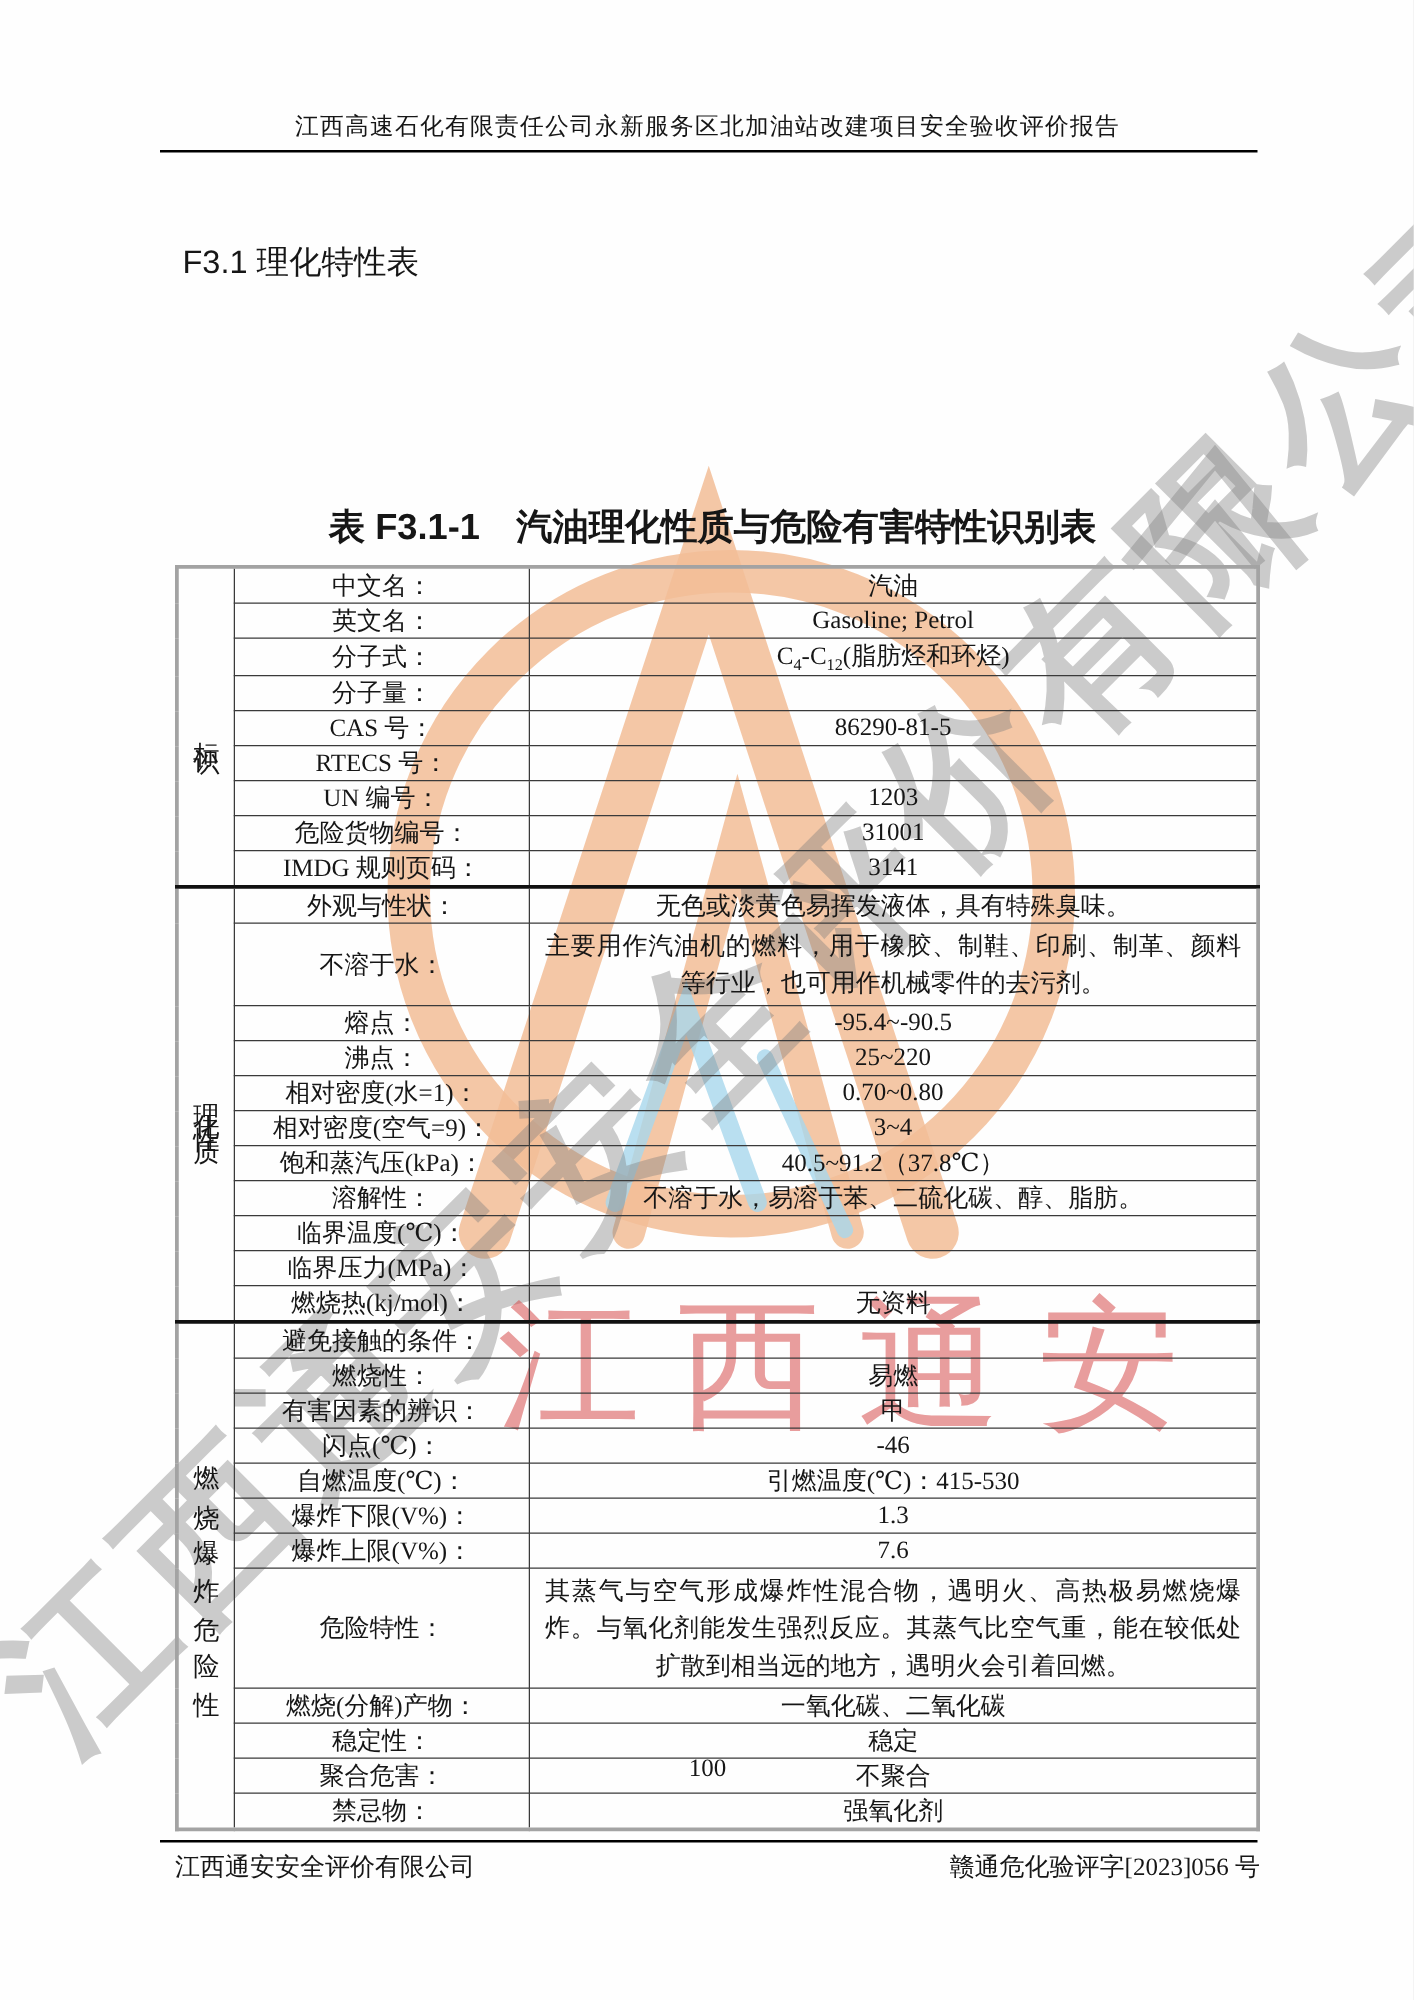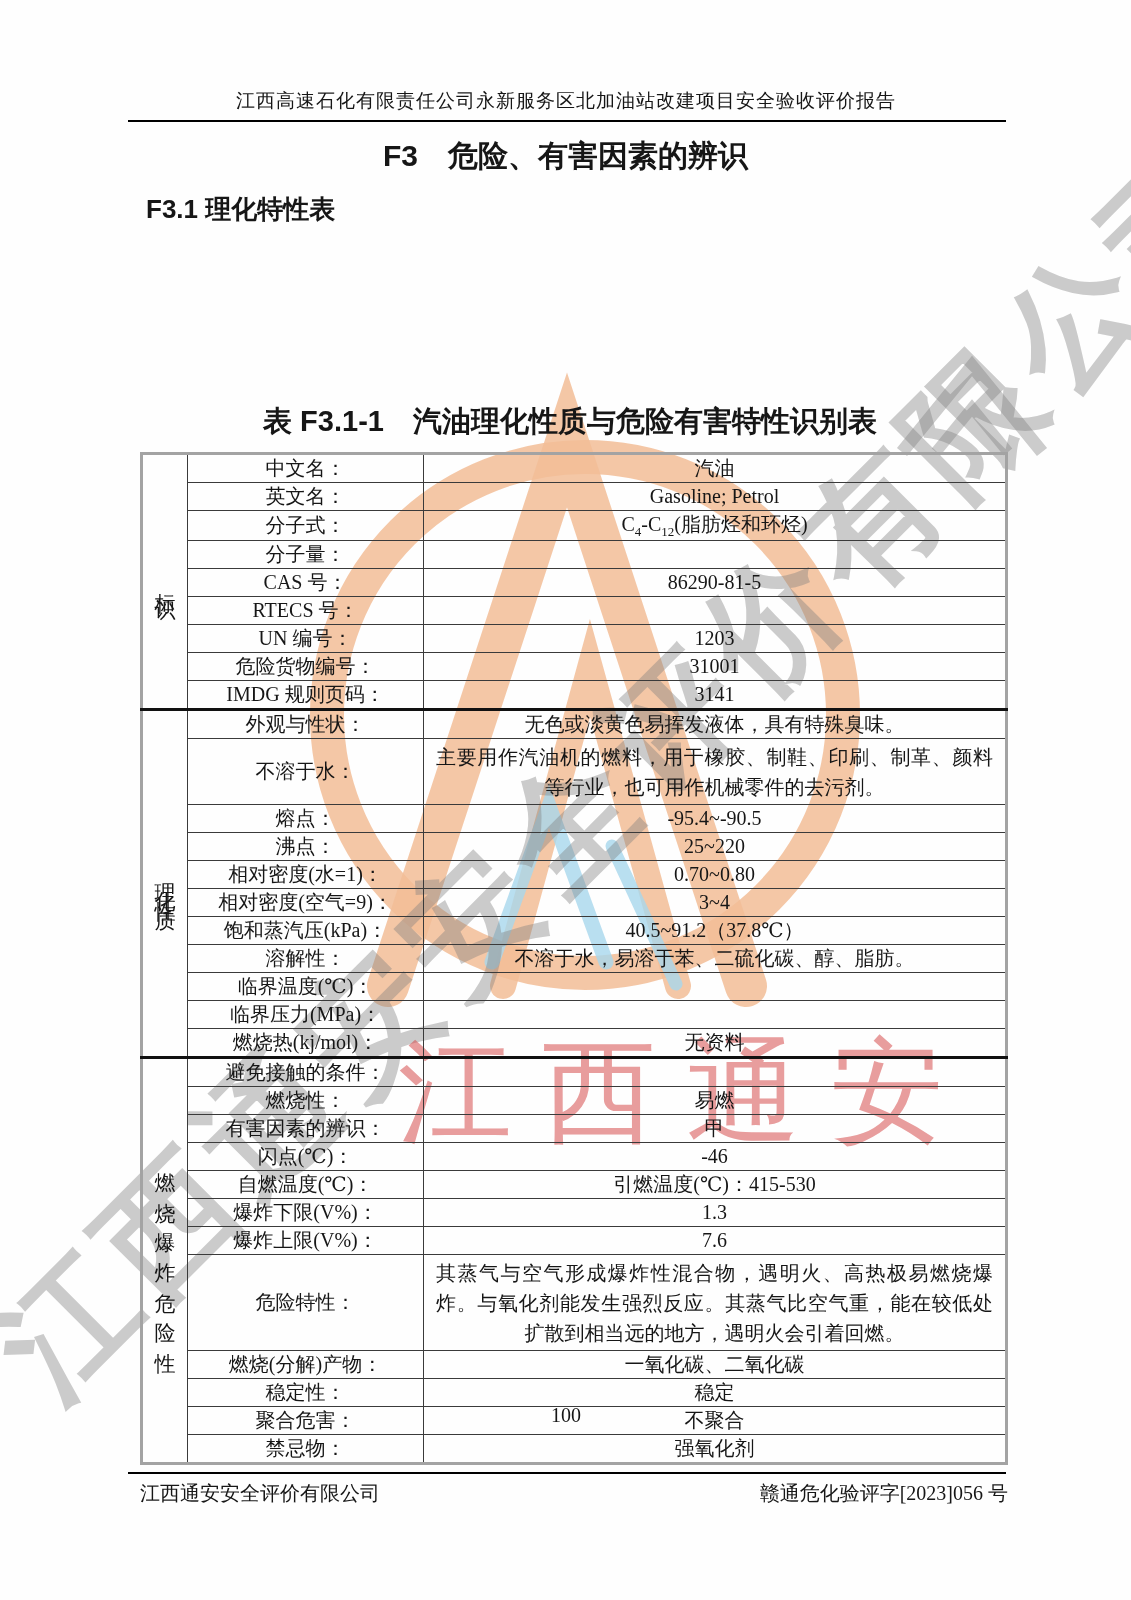--- a/index.html
+++ b/index.html
@@ -27,21 +27,21 @@
   
   .content { position:absolute; inset:0; z-index:1; }
   .header-text { position:absolute; top:88px; left:130px; width:872px; text-align:center; font-size:19px; letter-spacing:1px; }
   .header-rule { position:absolute; top:120px; left:128px; width:878px; height:2px; background:#000; }
   .doc-title {
     position:absolute; top:136px; left:0; width:1131px; text-align:center;
     font-size:30px; font-weight:bold; font-family:"Liberation Sans","DejaVu Sans",sans-serif;
   }
   .section-heading {
     position:absolute; top:192px; left:146px;
-    font-size:26px; font-weight:bold; font-family:"Liberation Sans","DejaVu Sans",sans-serif;
+    font-size:26px; font-weight:normal; font-family:"Liberation Sans","DejaVu Sans",sans-serif;
   }
   .paragraph {
     position:absolute; top:240px; left:140px; width:872px;
     font-size:23px; line-height:50px; text-align:justify; text-indent:56px; letter-spacing:0.5px;
   }
   .table-caption {
     position:absolute; top:402px; left:130px; width:880px; text-align:center;
     font-size:29px; font-weight:bold; font-family:"Liberation Sans","DejaVu Sans",sans-serif;
   }
   table.props {
@@ -86,21 +86,20 @@
       <path d="M 902 452 L 972 366 L 1042 452" fill="none" stroke-width="13" opacity="0.5" stroke="#9a9a9a"></path>
       <path d="M 936 452 L 972 408 L 1008 452" fill="none" stroke-width="11" opacity="0.5" stroke="#9a9a9a"></path>
     </svg>
     <div class="wm-diag">江西通安安全评价有限公司</div>
     <div class="wm-red">江西通安</div>
   </div>
 
   <div class="content">
     <div class="header-text">江西高速石化有限责任公司永新服务区北加油站改建项目安全验收评价报告</div>
     <div class="header-rule"></div>
-    <div class="doc-title">F3　危险、有害因素的辨识</div>
     <div class="section-heading">F3.1 理化特性表</div>
     <div class="table-caption">表 F3.1-1　汽油理化性质与危险有害特性识别表</div>
 
     <table class="props">
       <colgroup>
           <col style="width:46px">
           <col style="width:236px">
           <col>
         </colgroup>
 

